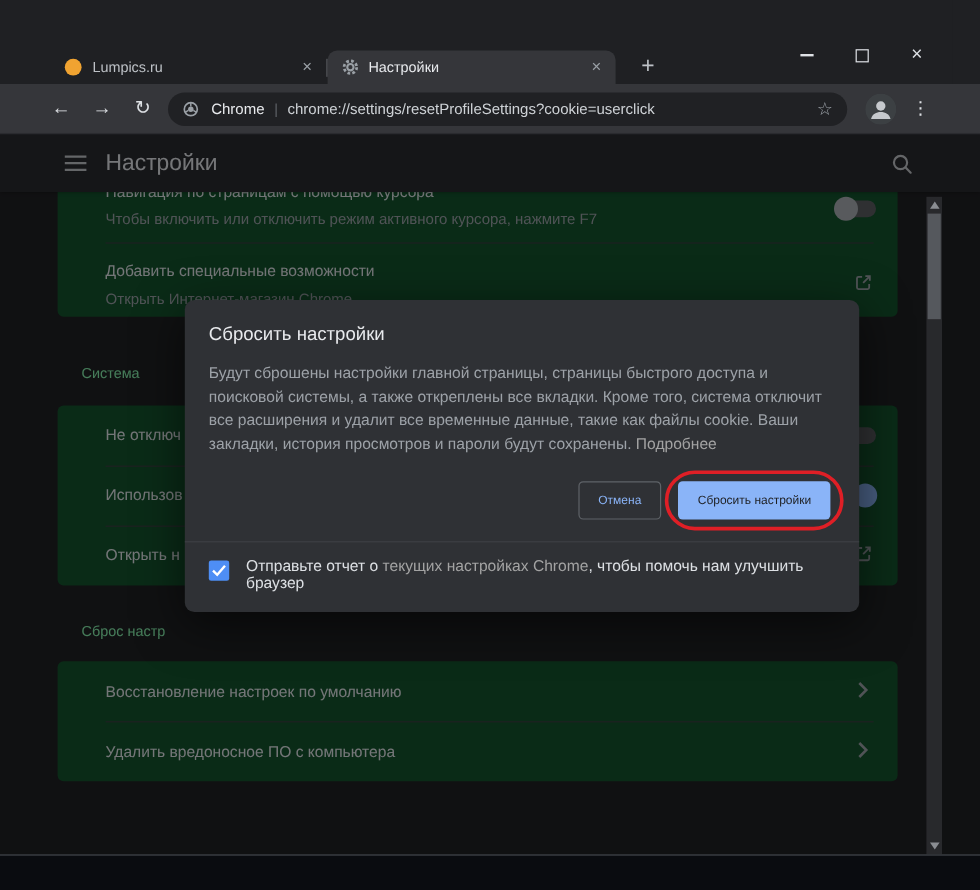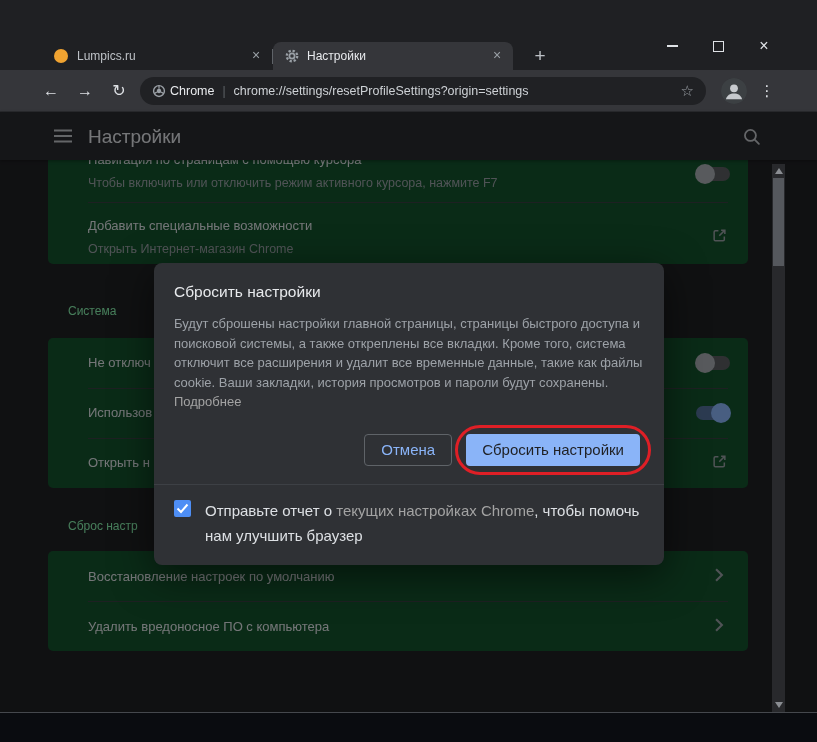--- a/index.html
+++ b/index.html
@@ -20,21 +20,21 @@
   .newtab{left:527px;top:44px;width:26px;height:26px;color:#bdc1c6;font-size:19px;line-height:24px;text-align:center;}
   .winctl{top:32px;width:46px;height:28px;display:flex;align-items:center;justify-content:center;}
   .win-min-glyph{width:11px;height:2px;background:#dfe2e6;}
   .win-max-glyph{width:9px;height:9px;border:1.4px solid #dfe2e6;}
   .win-close-glyph{color:#dfe2e6;font-size:16px;line-height:1;}
 
   
   .toolbar{left:0;top:70px;width:817px;height:42px;background:#35363a;border-bottom:1px solid #2a2b2e;box-sizing:border-box;}
   .navbtn{top:76px;width:30px;height:30px;text-align:center;line-height:30px;font-size:16px;color:#dde0e4;border-radius:50%;}
   .omnibox{left:140px;top:77px;width:566px;height:28px;background:#202124;border-radius:14px;display:flex;align-items:center;padding:0 12px;box-sizing:border-box;}
-  .chip-text{color:#e8eaed;font-size:12.5px;margin-left:4px;}
+  .chip-text{color:#e8eaed;font-size:12.5px;margin-left:10px;}
   .chip-sep{color:#5f6368;font-size:12px;margin:0 8px;}
   .url{color:#ced2d6;font-size:12.5px;flex:1;white-space:nowrap;overflow:hidden;}
   .star{color:#9aa0a6;font-size:15px;margin-left:8px;}
   .avatar{left:721px;top:78px;width:26px;height:26px;border-radius:50%;overflow:hidden;}
   .overflow{left:753px;top:76px;width:28px;height:30px;color:#dde0e4;font-size:15px;text-align:center;line-height:30px;}
 
   
   .page-bg{left:0;top:112px;width:817px;height:600px;background:#202124;}
   .card{background:#14532d;border-radius:5px;}
   .card1{left:48px;top:140px;width:700px;height:124px;}
@@ -63,38 +63,38 @@
   
   .scrim{left:0;top:112px;width:817px;height:600px;background:rgba(0,0,0,0.48);}
   .scrollbar{left:772px;top:164px;width:13px;height:548px;background:#28292c;}
   .sb-thumb{position:absolute;left:1px;top:14px;width:11px;height:88px;background:#55585d;}
   .sb-arrow{position:absolute;left:2.5px;width:0;height:0;border-left:4px solid transparent;border-right:4px solid transparent;}
   .sb-up{top:4px;border-bottom:6px solid #8a8d92;}
   .sb-down{bottom:4px;border-top:6px solid #8a8d92;}
   .footer{left:0;top:712px;width:817px;height:30px;background:#0a0c10;border-top:1px solid #45484d;box-sizing:border-box;}
 
   
-  .dialog{left:154px;top:263px;width:510px;background:#2f3135;border-radius:8px;
+  .dialog{left:154px;top:250px;width:562px;background:#2f3135;border-radius:8px;
           box-shadow:0 10px 40px rgba(0,0,0,.55);color:#e8eaed;}
   .dlg-title{padding:20px 20px 0;font-size:15.5px;color:#e8eaed;}
   .dlg-body{margin:13px 20px 0;font-size:13px;line-height:19.5px;color:#9da2a8;}
   .link{color:#a3a3a3;cursor:pointer;}
   .dlg-actions{display:flex;justify-content:flex-end;align-items:center;gap:14px;padding:22px 16px 18px;}
-  .btn{height:32px;border-radius:4px;font-size:15px;font-weight:500;display:flex;align-items:center;
+  .btn{height:32px;border-radius:4px;font-size:10px;font-weight:500;display:flex;align-items:center;
        padding:0 16px;box-sizing:border-box;font-family:inherit;cursor:pointer;}
   .btn-cancel{border:1px solid #5f6368;color:#8ab4f8;background:transparent;}
   .btn-confirm{background:#8ab4f8;color:#1f2023;border:none;}
   .confirm-wrap{position:relative;margin-right:8px;}
   .annotation{position:absolute;top:-9px;left:-11px;right:-11px;bottom:-9px;border:3.5px solid #df1f26;
               border-radius:26px;pointer-events:none;}
   .dlg-divider{height:1px;background:#3d4045;}
   .dlg-check{display:flex;gap:14px;padding:13px 20px 17px;}
   .checkbox{width:17px;height:17px;border-radius:2px;background:#4e8ef5;flex:none;margin-top:2px;
             display:flex;align-items:center;justify-content:center;cursor:pointer;}
-  .check-label{font-size:15px;line-height:25px;color:#dde0e4;}
+  .check-label{font-size:13px;line-height:14px;color:#dde0e4;}
 </style>
 </head>
 <body>
 
 <div class="stage">
 
   <div class="abs titlebar">
     <div class="abs tab tab-inactive">
       <span class="favicon"></span>
       <span class="tab-label">Lumpics.ru</span>
@@ -130,21 +130,21 @@
   <div class="abs omnibox">
     <span style="display:flex;">
       <svg width="14" height="14" viewBox="0 0 16 16">
         <circle cx="8" cy="8" r="6.2" fill="none" stroke="#9aa0a6" stroke-width="1.6"></circle>
         <circle cx="8" cy="8" r="2.6" fill="#9aa0a6"></circle>
         <path d="M8 1.8 v3.6 M2.6 11 l3-1.8 M13.4 11 l-3-1.8" stroke="#9aa0a6" stroke-width="1.4"></path>
       </svg>
     </span>
     <span class="chip-text">Chrome</span>
     <span class="chip-sep">|</span>
-    <span class="url">chrome://settings/resetProfileSettings?origin=settings</span>
+    <span class="url">chrome://settings/resetProfileSettings?cookie=userclick</span>
     <span class="star">☆</span>
   </div>
   <div class="abs avatar">
     <svg width="26" height="26" viewBox="0 0 24 24">
       <circle cx="12" cy="12" r="12" fill="#3c4043"></circle>
       <circle cx="12" cy="9.5" r="3.6" fill="#c6c9cd"></circle>
       <path d="M4.5 19.5 C5.5 15.8 8.4 14.2 12 14.2 C15.6 14.2 18.5 15.8 19.5 19.5 Z" fill="#c6c9cd"></path>
     </svg>
   </div>
   <div class="abs overflow">⋮</div>

